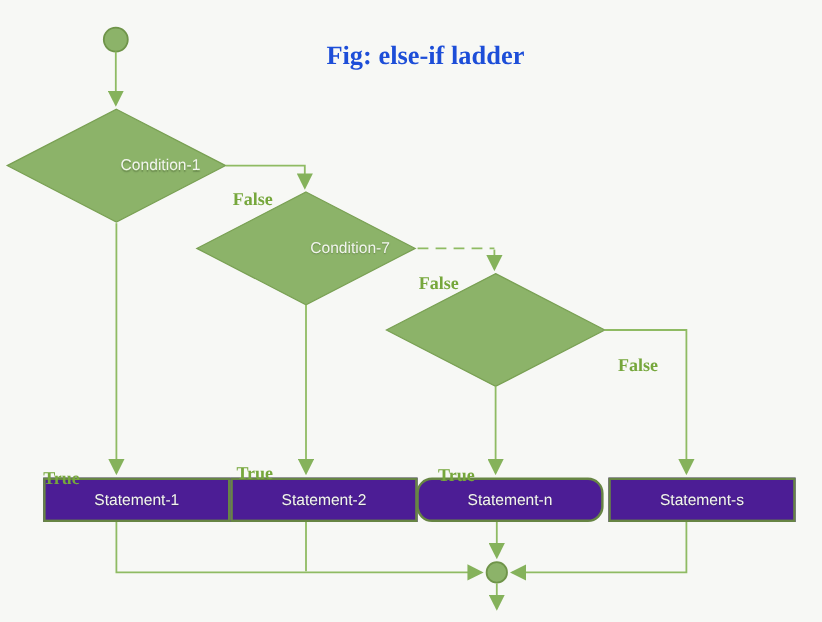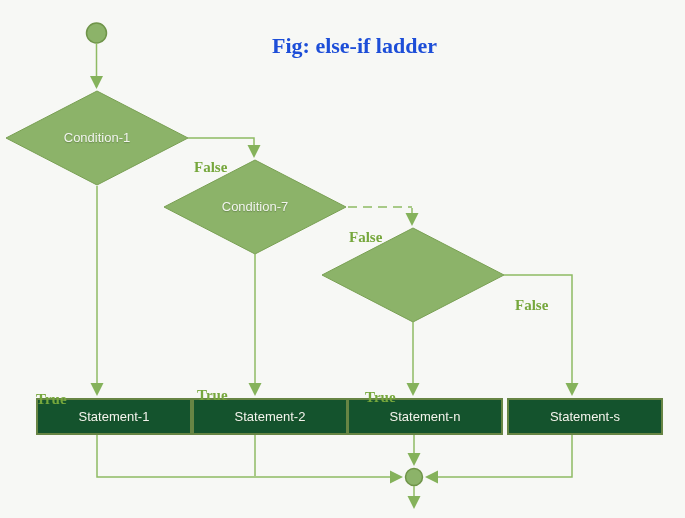--- a/index.html
+++ b/index.html
@@ -26,32 +26,32 @@
     top: 33px;
     font-family: "Liberation Serif", serif;
     font-weight: bold;
     font-size: 22px;
     color: #1d4ed8;
     white-space: nowrap;
   }
   .node-label {
     position: absolute;
     width: 140px;
-    text-align: center;
+    text-align: right;
     font-size: 13px;
     color: #f2f5ee;
     text-shadow: 0 1px 1px rgba(50, 70, 35, 0.35);
     white-space: nowrap;
   }
   .stmt-box {
     position: absolute;
     width: 156px;
     height: 37px;
     top: 398px;
-    background: #14532d;
+    background: #4c1d95;
     border: 2px solid #6785440;
     border: 2px solid #678544;
     box-sizing: border-box;
     display: flex;
     align-items: center;
     justify-content: center;
     font-size: 13px;
     color: #f2f5ee;
     text-shadow: 0 1px 1px rgba(50, 70, 35, 0.35);
   }
@@ -111,21 +111,21 @@
     <path d="M414,486 V507" fill="none" stroke="#8fbb63" stroke-width="1.5" marker-end="url(#arrow)"></path>
   </svg>
 
   <div class="diagram-title">Fig: else-if ladder</div>
 
   <div class="node-label" style="left:27px; top:130px;">Condition-1</div>
   <div class="node-label" style="left:185px; top:199px;">Condition-7</div>
 
   <div class="stmt-box" style="left:36px;">Statement-1</div>
   <div class="stmt-box" style="left:192px;">Statement-2</div>
-  <div class="stmt-box" style="left:347px;">Statement-n</div>
+  <div class="stmt-box" style="left:347px;border-radius:13px;">Statement-n</div>
   <div class="stmt-box" style="left:507px;">Statement-s</div>
 
   <div class="edge-label" style="left:194px; top:111px;">False</div>
   <div class="edge-label" style="left:349px; top:181px;">False</div>
   <div class="edge-label" style="left:515px; top:249px;">False</div>
 
   <div class="edge-label" style="left:36px; top:343px;">True</div>
   <div class="edge-label" style="left:197px; top:339px;">True</div>
   <div class="edge-label" style="left:365px; top:341px;">True</div>
 

